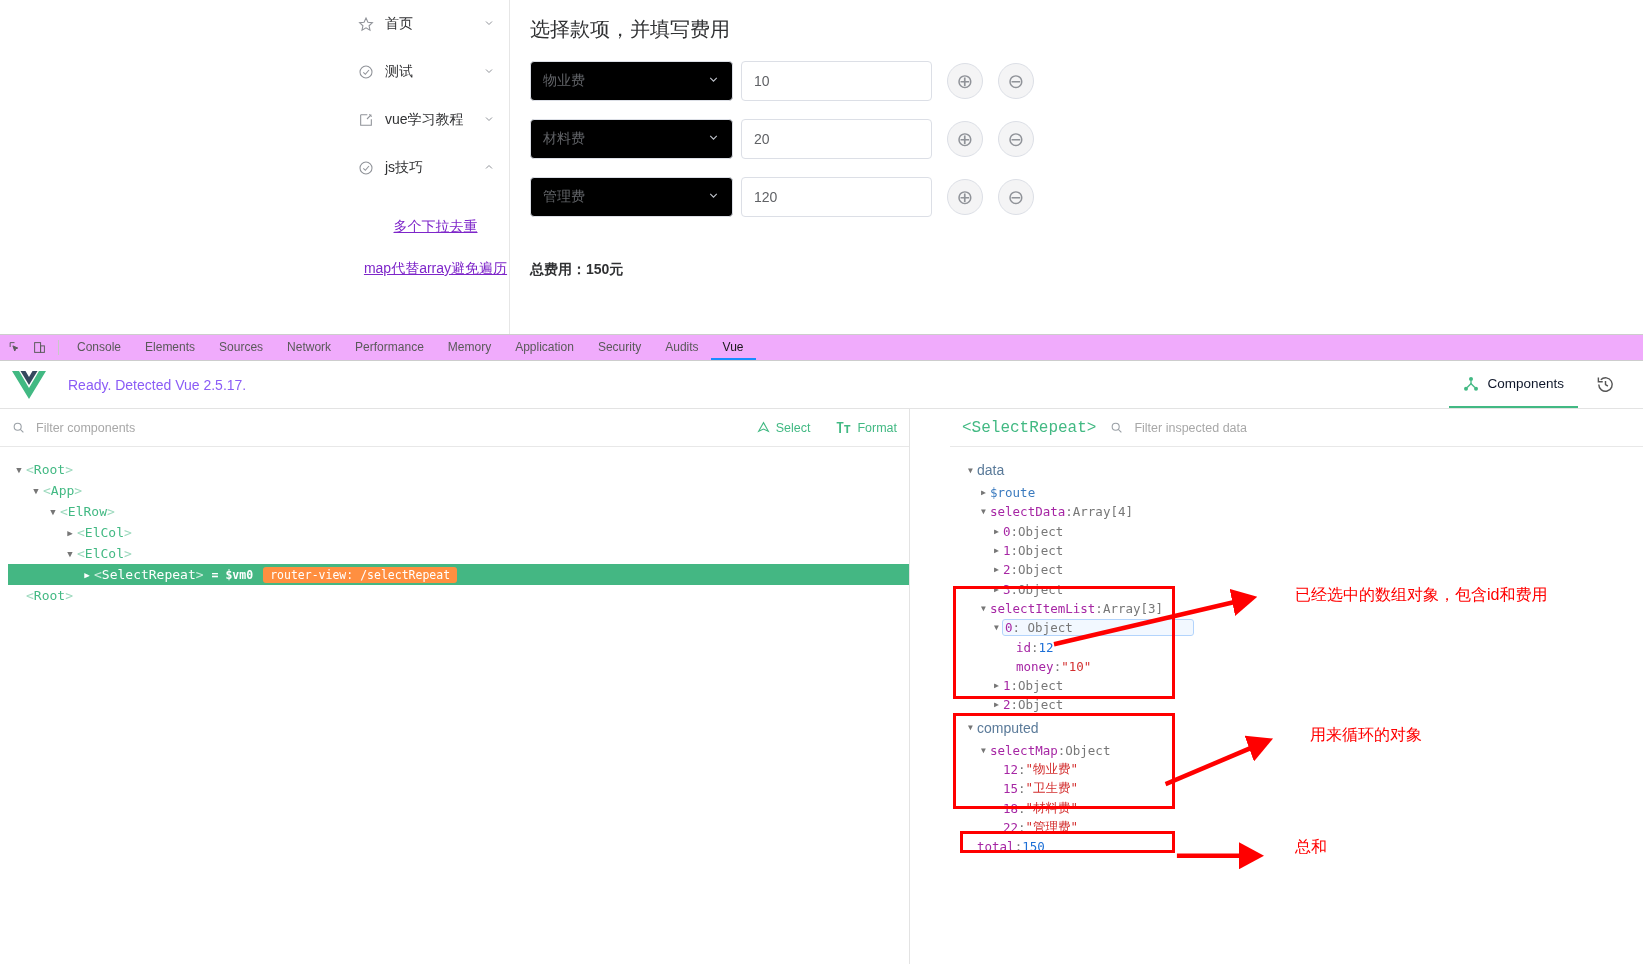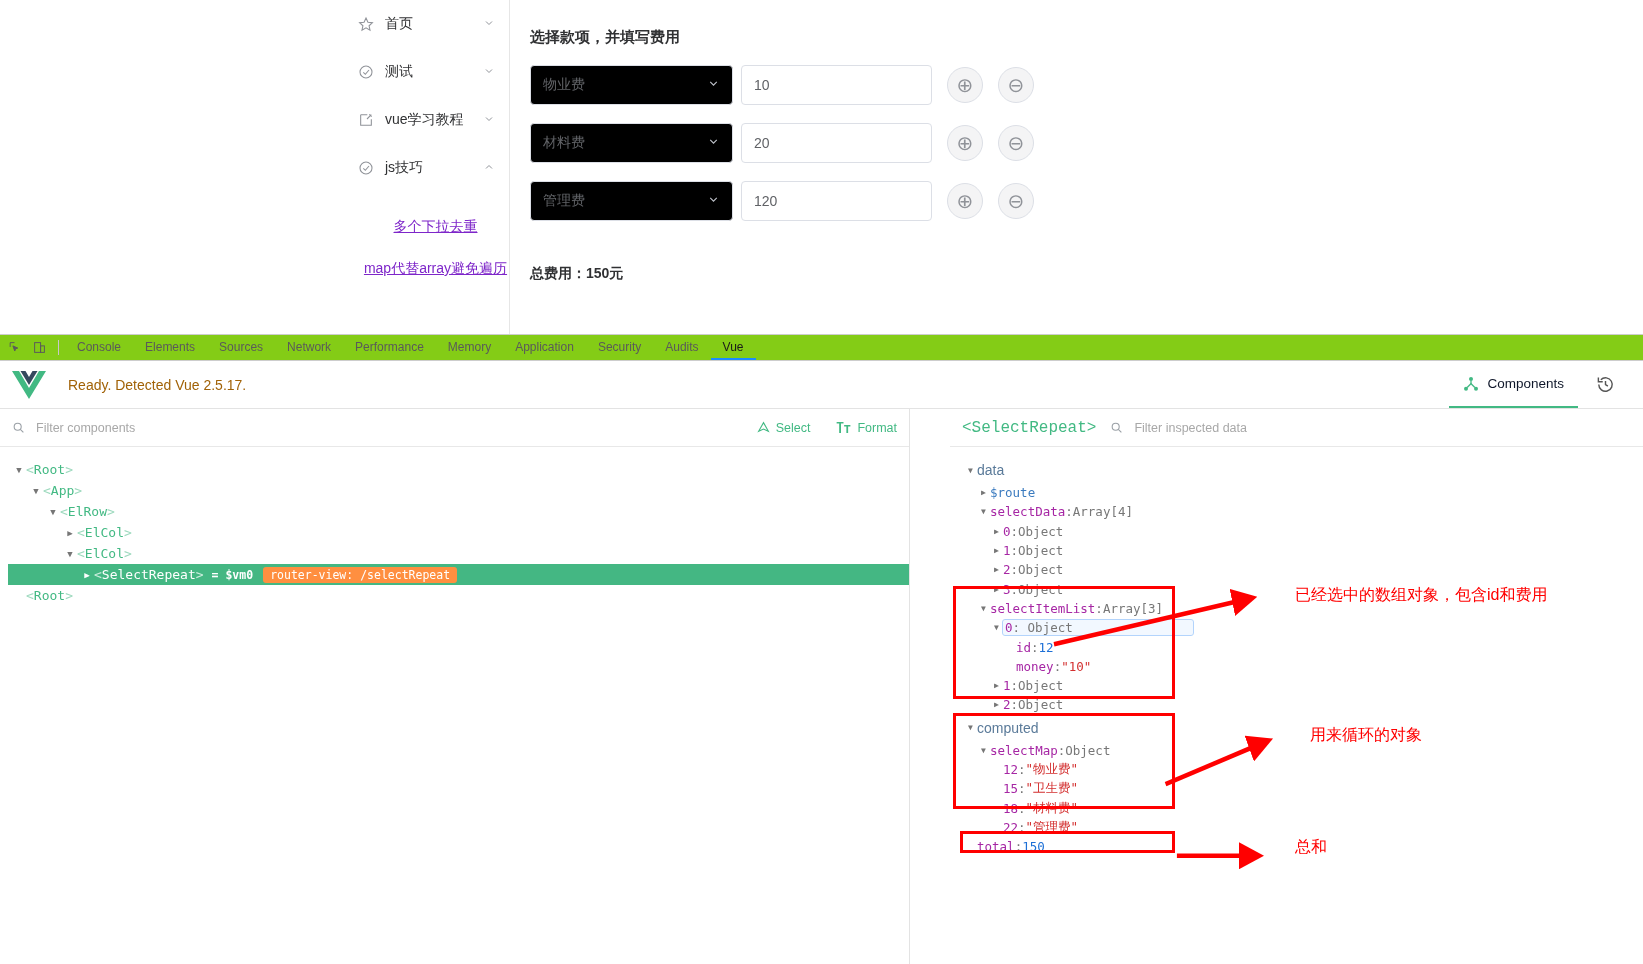--- a/index.html
+++ b/index.html
@@ -31,21 +31,21 @@
   .menu-item .mi-arrow { width:14px; color:#909399; flex:0 0 auto; margin-right:12px; }
 
   .sub-link-wrap { padding-top:14px; }
   .sub-link {
     display:block; text-align:center; color:#7e26c9; font-size:14px;
     text-decoration:underline; padding:12px 0 12px 22px; white-space:nowrap;
     cursor:pointer;
   }
 
   .app-main { position:absolute; left:530px; top:0; right:0; height:334px; }
-  .main-title { font-size:15px; color:#303133; font-weight:bold; padding-top:28px; }
+  .main-title { font-size:20px; color:#303133; font-weight:normal; padding-top:16px; }
   .fee-row { display:flex; align-items:center; margin-top:18px; }
   .el-select {
     width:203px; height:40px; border:1px solid #dcdfe6; border-radius:4px;
     display:flex; align-items:center; padding:0 12px; background:#000000;
     font-size:14px; color:#606266; cursor:pointer;
   }
   .el-select .sel-val { flex:1 1 auto; }
   .el-select .sel-caret { color:#c0c4cc; font-size:12px; }
   .el-input {
     width:191px; height:40px; border:1px solid #dcdfe6; border-radius:4px;
@@ -58,38 +58,38 @@
     justify-content:center; color:#909399; font-size:20px; line-height:1;
     cursor:pointer; user-select:none;
   }
   .total-line { font-size:14px; color:#303133; font-weight:bold; margin-top:44px; }
 
   
   .devtools { position:absolute; left:0; top:334px; width:1643px; height:630px;
               background:#fff; border-top:1px solid #cdcdcd; }
 
   .dt-tabbar {
-    height:26px; background:#84cc16; border-bottom:1px solid #cdcdcd;
+    height:26px; background:#f0abfc; border-bottom:1px solid #cdcdcd;
     display:flex; align-items:stretch; font-size:12px; color:#5a5a5a;
     padding-left:2px;
   }
   .dt-tool-icon { width:25px; display:flex; align-items:center; justify-content:center; cursor:pointer; }
   .dt-sep { width:1px; background:#c8c8c8; margin:5px 6px; }
   .dt-tab {
     padding:0 12px; display:flex; align-items:center; cursor:pointer;
     border-bottom:2px solid transparent; color:#5a5a5a; white-space:nowrap;
   }
   .dt-tab.active { color:#1a1a1a; border-bottom-color:#1a8cff; }
 
   .vue-header {
     height:48px; display:flex; align-items:center;
     border-bottom:1px solid #e3e3e3; background:#fff; padding:0 0 0 12px;
   }
   .vue-logo { width:34px; height:30px; margin-right:22px; }
-  .vue-ready { font-size:14px; color:#a16207; }
+  .vue-ready { font-size:14px; color:#8b5cf6; }
   .vue-header-right { margin-left:auto; display:flex; align-items:center; padding-right:18px; height:100%; }
   .vue-tab {
     display:flex; align-items:center; height:100%; padding:0 14px;
     color:#0f172a; font-size:13.5px; cursor:pointer;
     border-bottom:2px solid #42b983;
   }
   .vue-tab .vt-icon { margin-right:8px; display:flex; }
   .vue-hist { padding:0 10px 0 18px; display:flex; align-items:center; cursor:pointer; }
 
   .dt-body { display:flex; height:calc(630px - 26px - 49px);gap:40px; }

